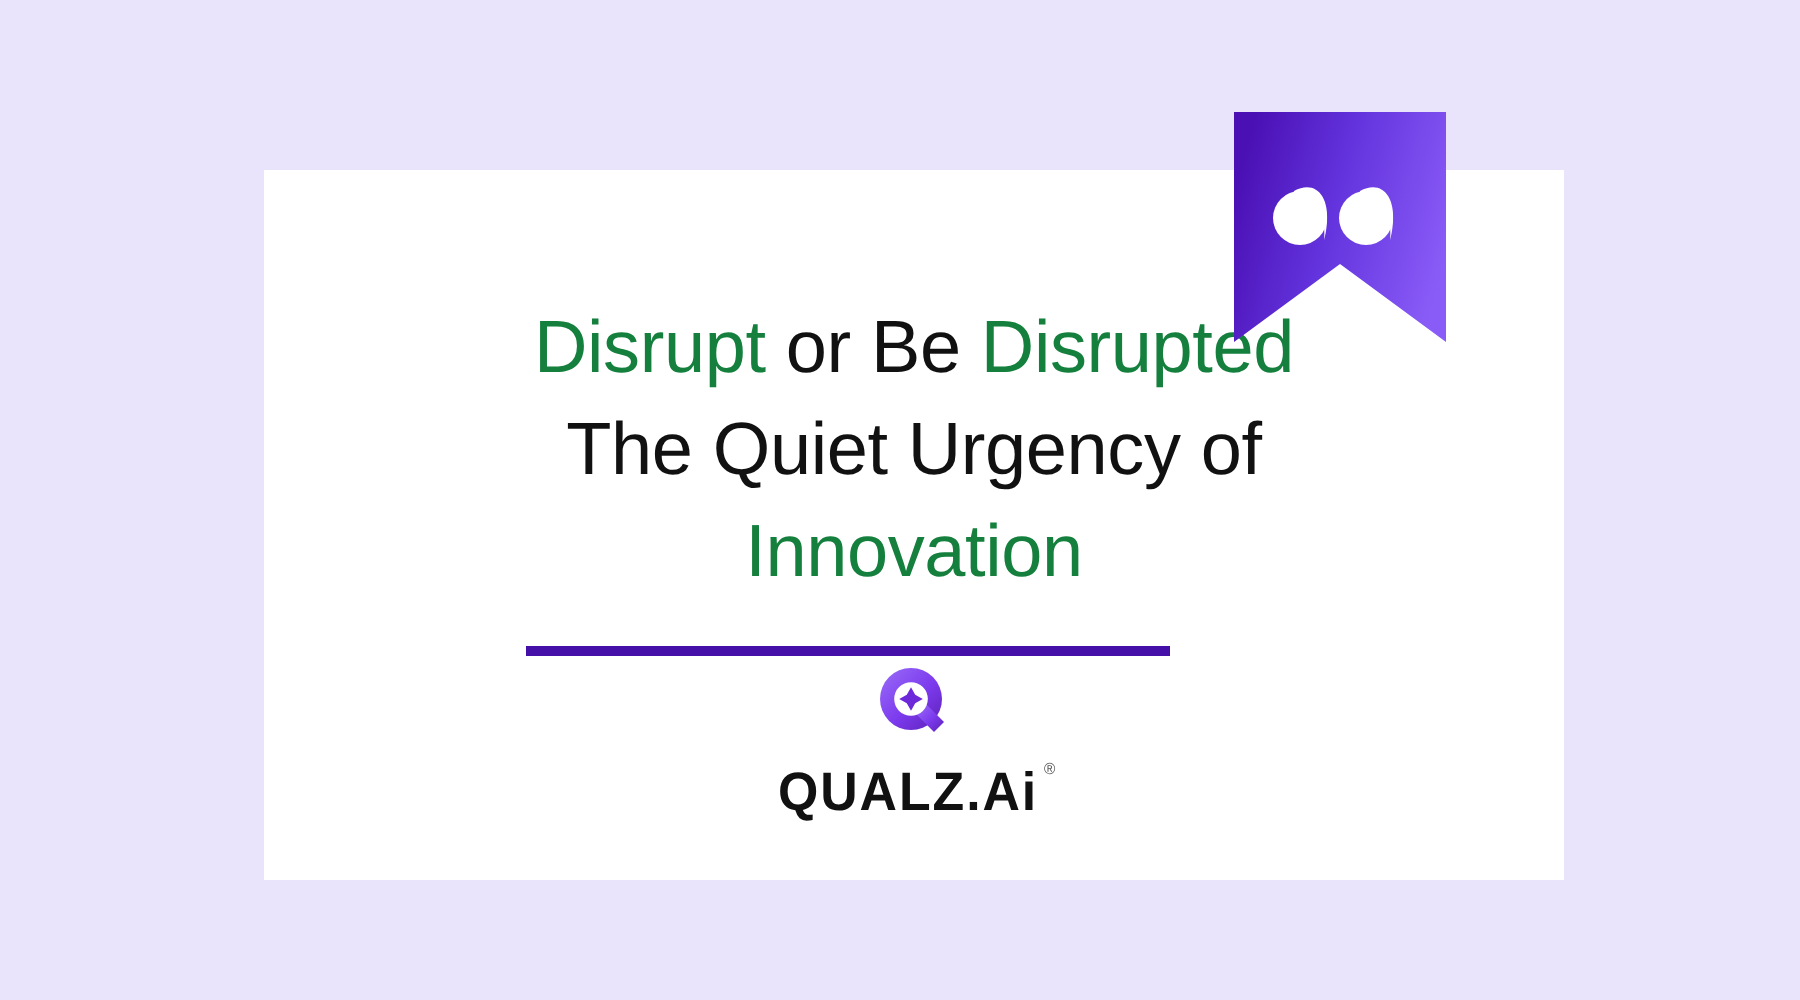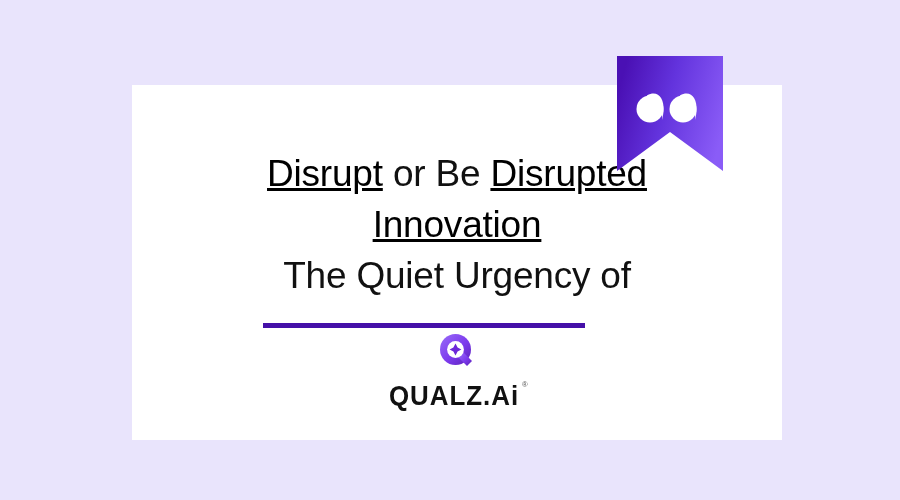--- a/index.html
+++ b/index.html
@@ -42,22 +42,21 @@
     font-size: 37px;
     line-height: 51px;
     font-weight: 400;
     letter-spacing: -0.2px;
   }
   #headline .line {
     display: block;
     white-space: nowrap;
   }
   .accent {
-    color: #000000;
-    text-decoration: underline;
+    color: #15803d;
   }
 
   
   #divider {
     position: absolute;
     left: 263px;
     top: 323px;
     width: 322px;
     height: 5px;
     background: #4510a8;
@@ -119,22 +118,22 @@
 </style>
 </head>
 <body>
 
 <div id="stage">
 
   <div id="card"></div>
 
   <div id="headline">
     <span class="line"><span class="accent">Disrupt</span><span> or Be </span><span class="accent">Disrupted</span></span>
+    <span class="line">The Quiet Urgency of</span>
     <span class="line accent">Innovation</span>
-    <span class="line">The Quiet Urgency of</span>
   </div>
 
   <div id="divider"></div>
 
   <div id="logo">
     <svg id="logo-mark" viewBox="0 0 42 42">
       <defs>
         <linearGradient id="qgrad" x1="0" y1="0" x2="1" y2="1">
           <stop offset="0%" stop-color="#9a6df8"></stop>
           <stop offset="55%" stop-color="#7c3aed"></stop>

